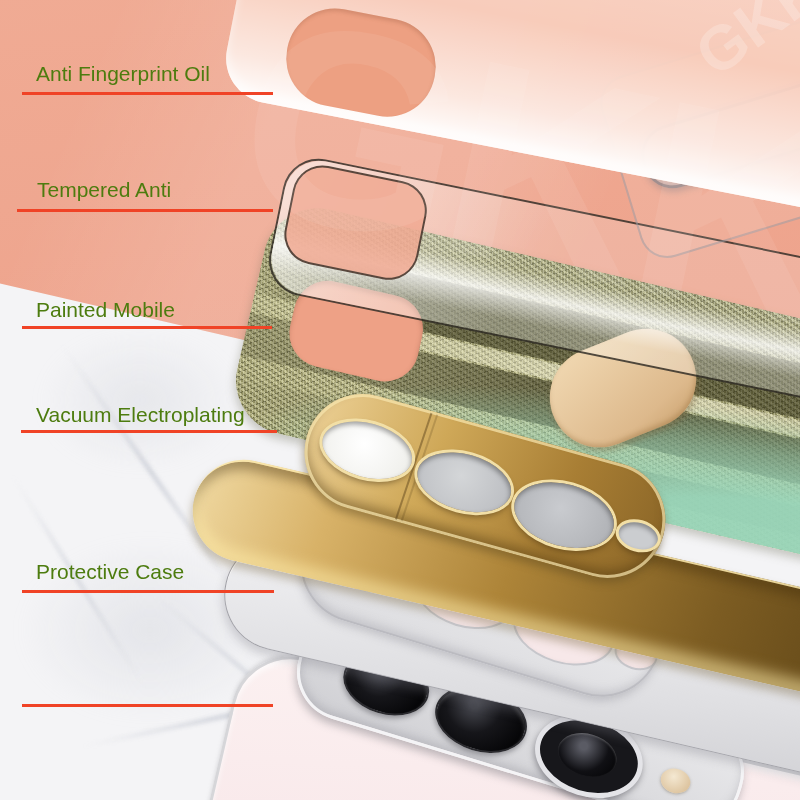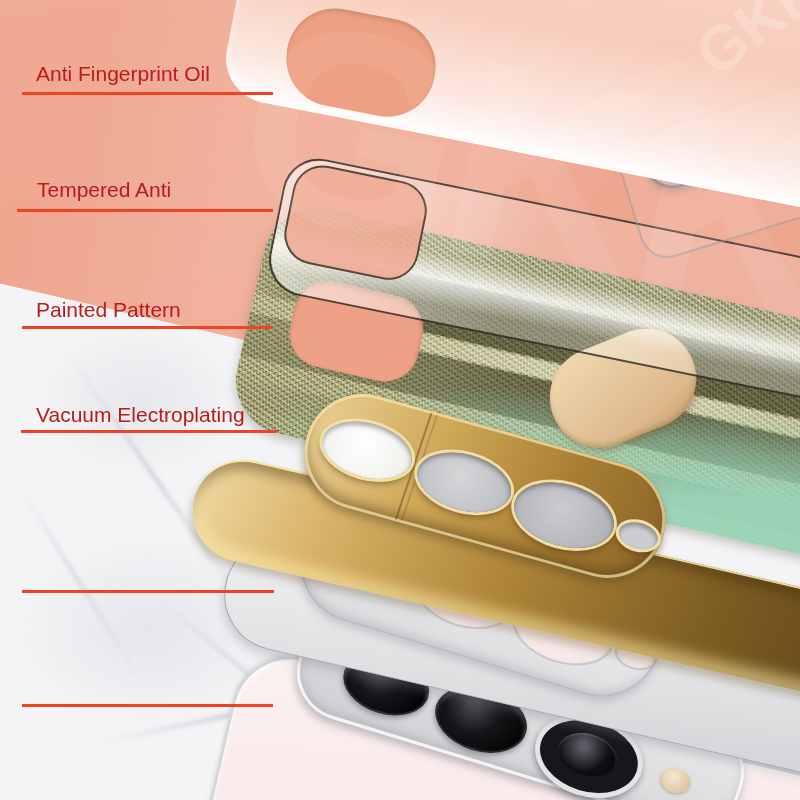--- a/index.html
+++ b/index.html
@@ -107,21 +107,21 @@
     background:linear-gradient(to bottom,rgba(255,255,255,.18) 0%,rgba(255,255,255,0) 45%,rgba(255,255,255,.55) 82%,rgba(255,255,255,.9) 97%);}
   .film-hole{position:absolute;left:59px;top:133px;width:150px;height:98px;border-radius:48px;
     background:#eda082;box-shadow:inset 0 3px 4px rgba(160,95,70,.3);}
 
   
   .wm{position:absolute;z-index:16;font-weight:bold;color:#ffffff;pointer-events:none;}
   .wm-big{left:240px;top:10px;font-size:280px;letter-spacing:-8px;transform:rotate(12deg);opacity:.07;}
   .wm-small{left:690px;top:-15px;font-size:62px;transform:rotate(-36deg);opacity:.22;}
 
   
-  .lbl{position:absolute;z-index:20;font-size:21px;color:#b91c1c;white-space:nowrap;}
+  .lbl{position:absolute;z-index:20;font-size:21px;color:#4d7c0f;white-space:nowrap;}
   .rule{position:absolute;z-index:20;height:3px;background:#f04326;}
 </style>
 </head>
 <body>
 
 <div class="scene">
 
   <div class="vein abs" style="left:60px;top:340px;width:320px;height:4px;transform:rotate(55deg);transform-origin:left center;background:linear-gradient(90deg,transparent,rgba(170,176,190,.55),transparent);"></div>
   <div class="vein abs" style="left:10px;top:470px;width:260px;height:3px;transform:rotate(58deg);transform-origin:left center;background:linear-gradient(90deg,transparent,rgba(170,176,190,.5),transparent);"></div>
   <div class="vein abs" style="left:80px;top:745px;width:300px;height:4px;transform:rotate(-12deg);transform-origin:left center;background:linear-gradient(90deg,transparent,rgba(170,176,190,.55),transparent);"></div>
@@ -189,23 +189,24 @@
 
   <div class="wm wm-big">GKK</div>
   <div class="wm wm-small">GKK</div>
 
   <div class="lbl" style="left:36px;top:62px;">Anti Fingerprint Oil</div>
   <div class="rule" style="left:22px;top:92px;width:251px;"></div>
 
   <div class="lbl" style="left:37px;top:178px;">Tempered Anti</div>
   <div class="rule" style="left:17px;top:209px;width:256px;"></div>
 
-  <div class="lbl" style="left:36px;top:298px;">Painted Pattern</div>
+  <div class="lbl" style="left:36px;top:298px;">Painted Mobile</div>
   <div class="rule" style="left:22px;top:326px;width:250px;"></div>
 
   <div class="lbl" style="left:36px;top:403px;">Vacuum Electroplating</div>
   <div class="rule" style="left:21px;top:430px;width:256px;"></div>
 
+  <div class="lbl" style="left:36px;top:560px;">Protective Case</div>
   <div class="rule" style="left:22px;top:590px;width:252px;"></div>
 
   <div class="rule" style="left:22px;top:704px;width:251px;"></div>
 
 </div>
 
 </body></html>

